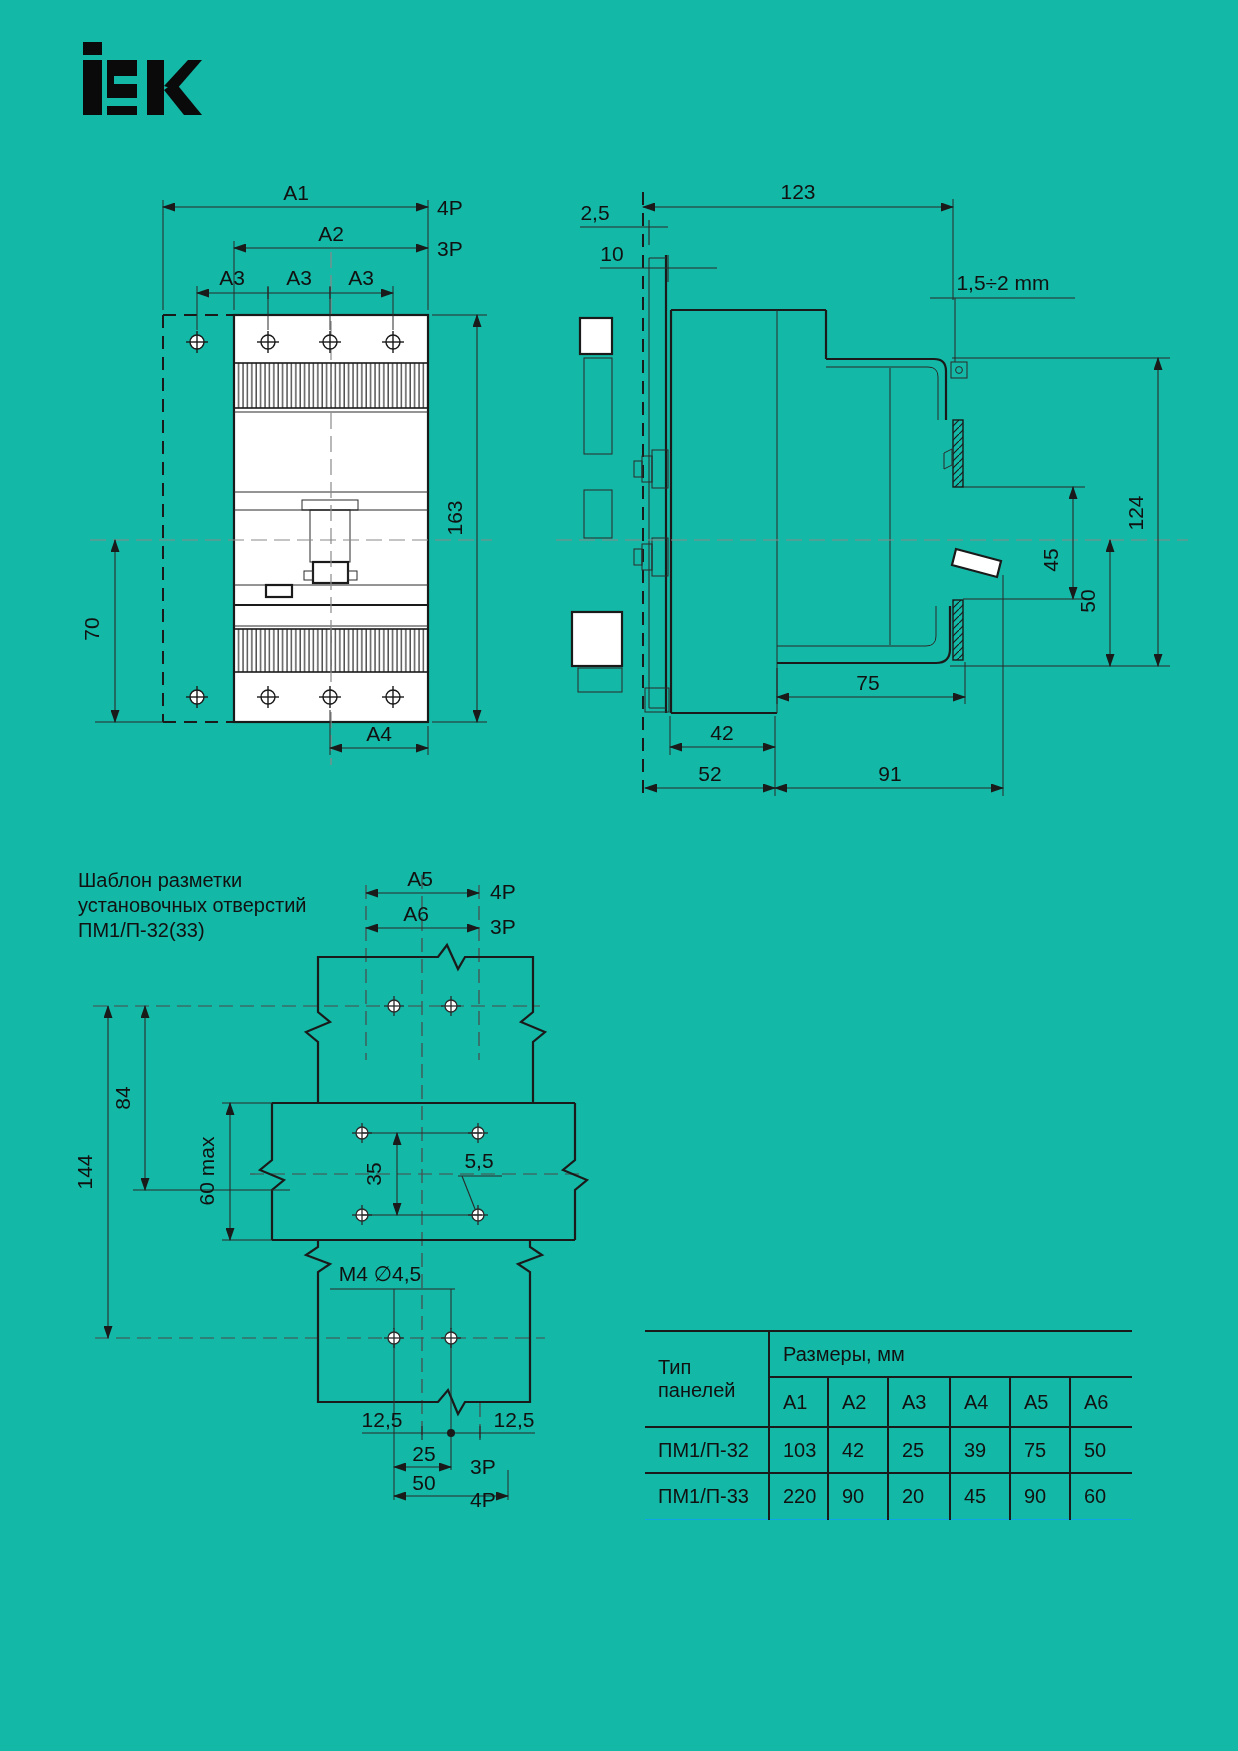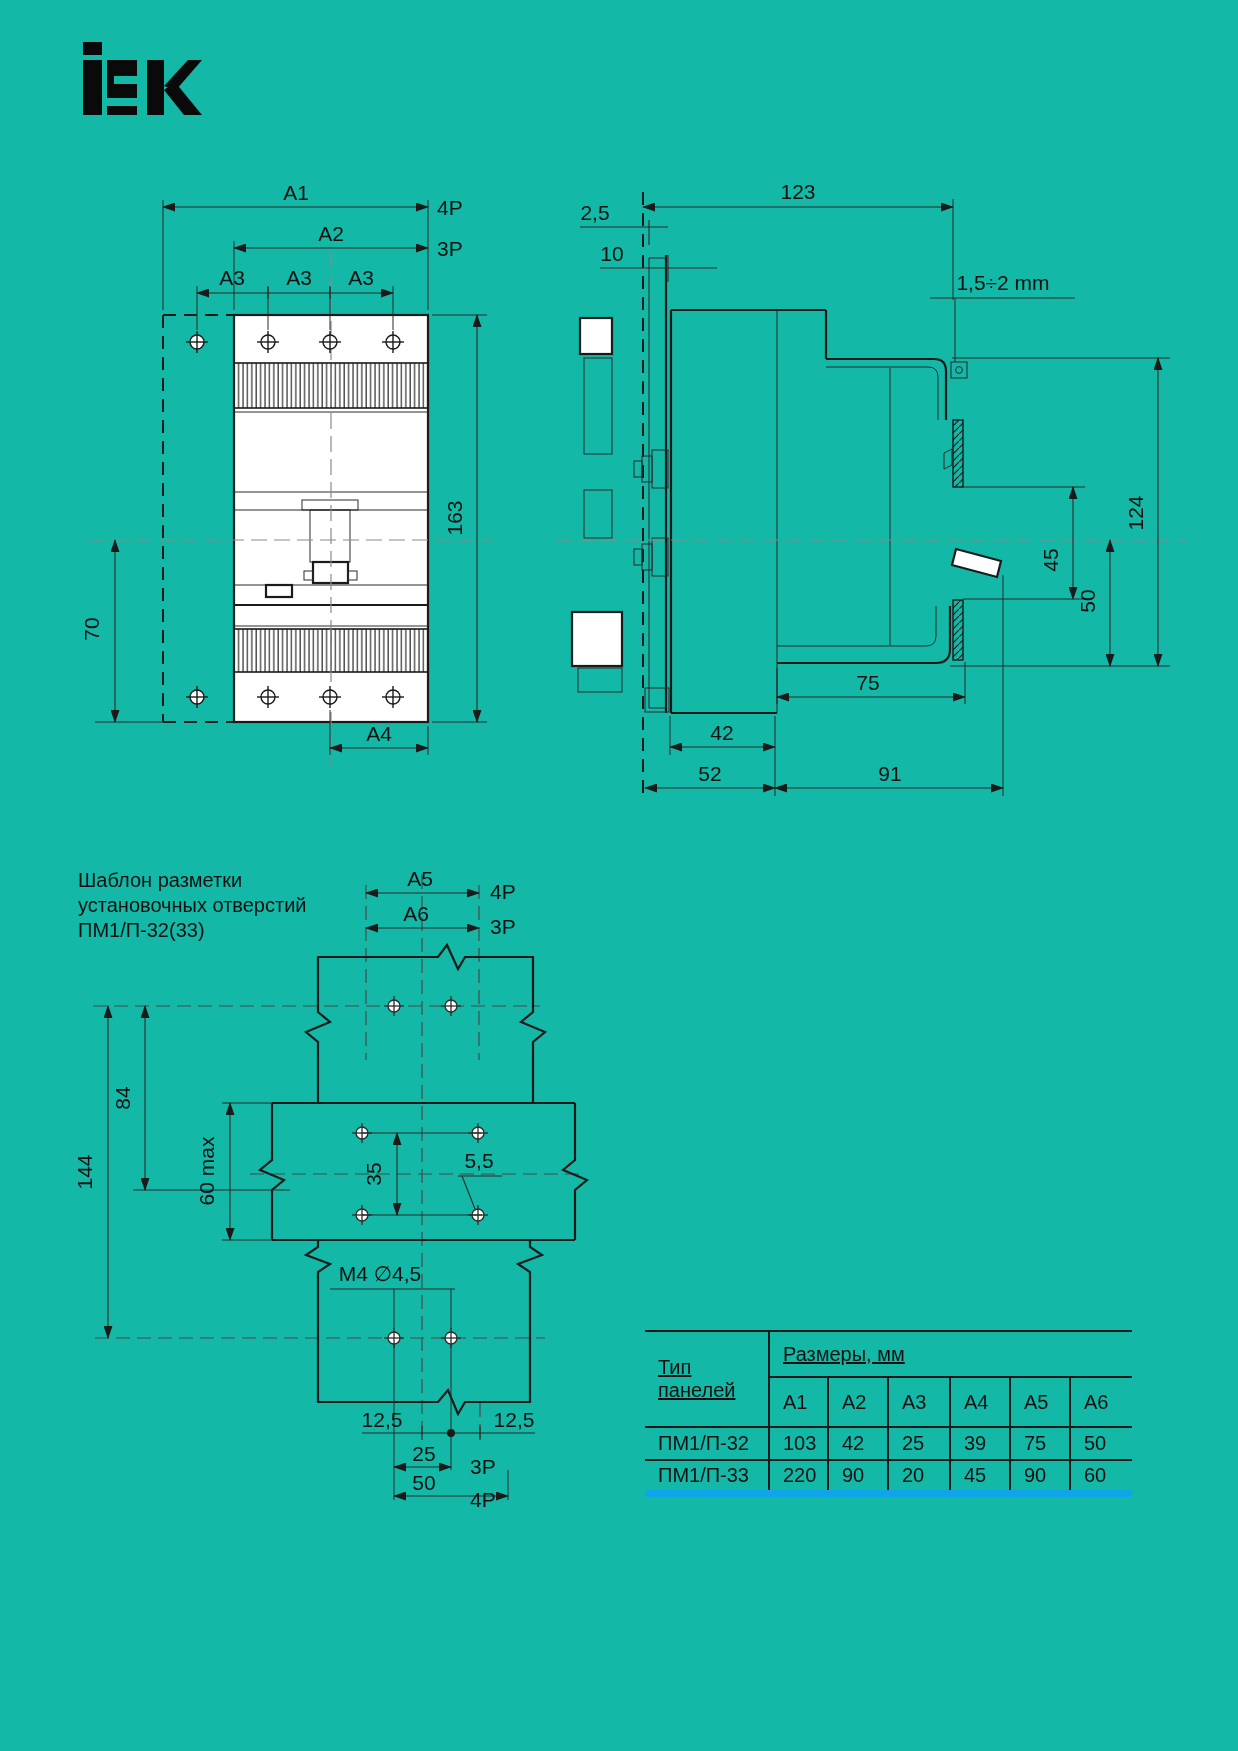--- a/index.html
+++ b/index.html
@@ -16,23 +16,23 @@
   .dash{stroke:#1a1a1a;stroke-width:2;fill:none;stroke-dasharray:13 8;} 
   .t{font-family:"Liberation Sans",sans-serif;font-size:21px;fill:#111;}
   .hatchv{fill:url(#vh);stroke:#1a1a1a;stroke-width:1.6;}
   .hatchd{fill:url(#dh);stroke:#1a1a1a;stroke-width:1.4;}
   
   .note{position:absolute;left:78px;top:868px;font-size:20px;line-height:25px;color:#111;}
   
   .size-table{position:absolute;left:645px;top:1330px;border-collapse:collapse;table-layout:fixed;
               font-size:20px;color:#111;}
   .size-table td{padding:0 0 0 13px;vertical-align:middle;border-top:2px solid #1a1a1a;}
-  .size-table tr.last td{border-bottom:7px solid #0ea5e9;}
+  .size-table tr.last td{border-bottom:1px solid #0ea5e9;}
   .size-table td.vl{border-left:2px solid #1a1a1a;}
-  .h1{height:46px;text-decoration:underline;} .h2{height:50px;} .hr{height:33px;}
+  .h1{height:46px;} .h2{height:50px;} .hr{height:46px;}
   .caption{position:absolute;left:75px;top:1662px;width:1110px;font-size:22px;
            white-space:pre-wrap;color:#111;}
 </style>
 </head>
 <body>
 
 <div class="page">
 
 <svg width="1238" height="1751" viewBox="0 0 1238 1751">
   <defs>

